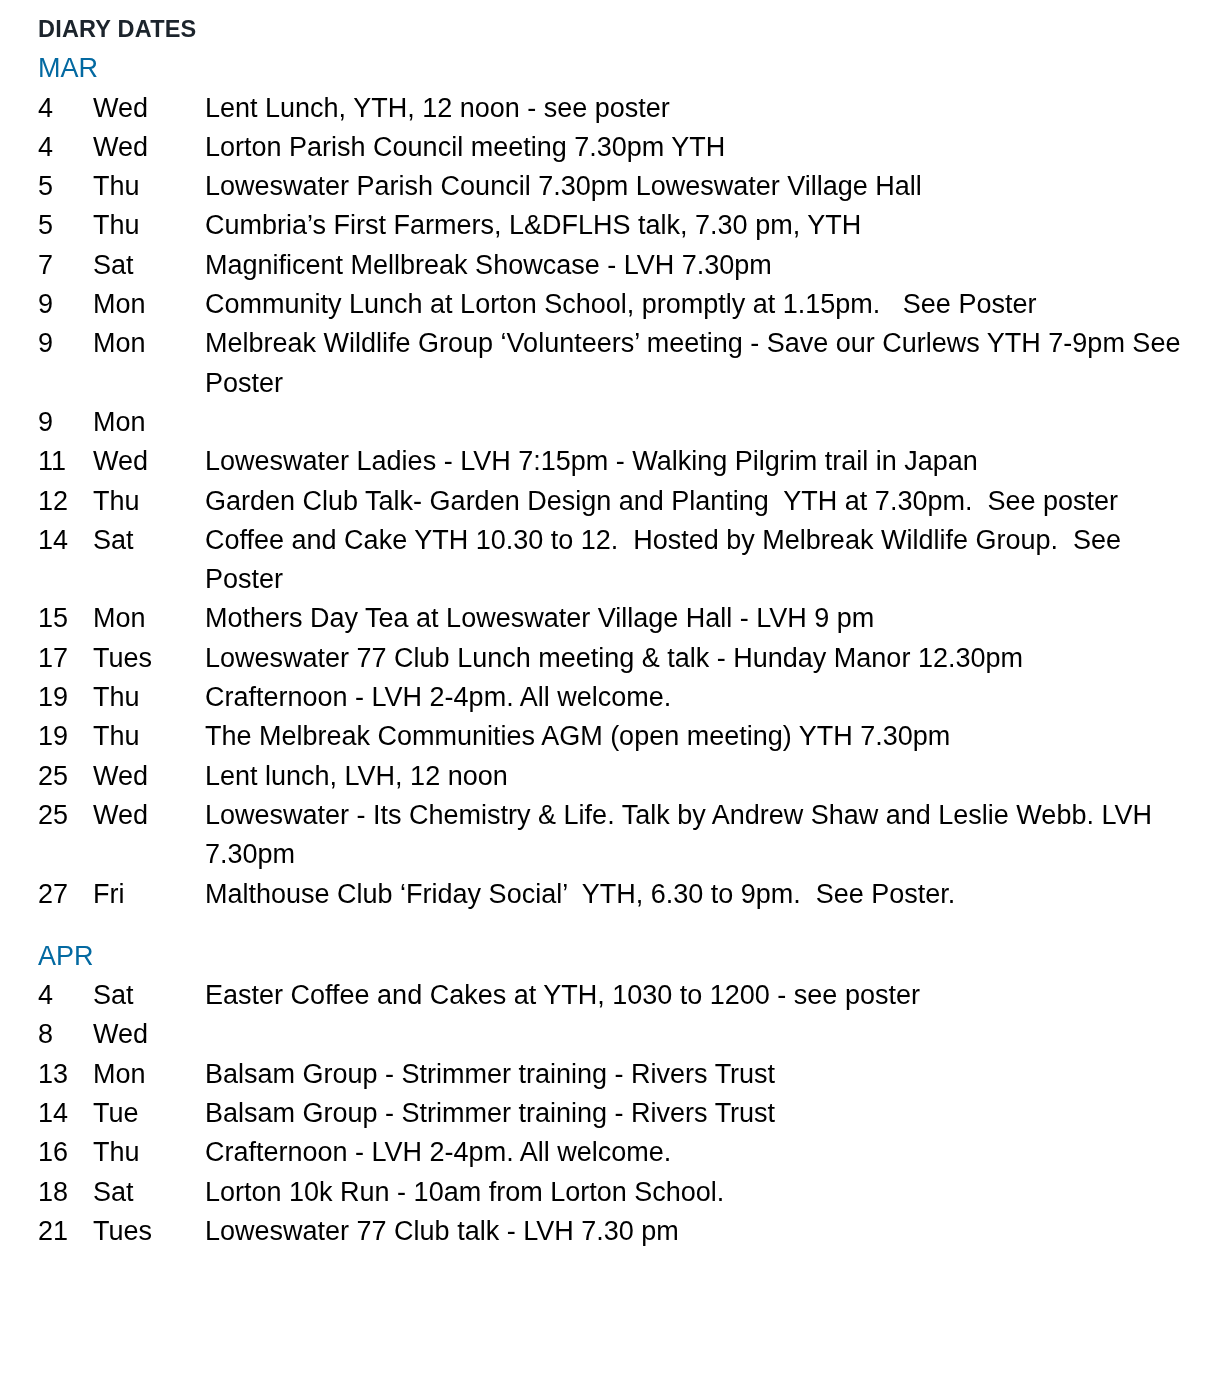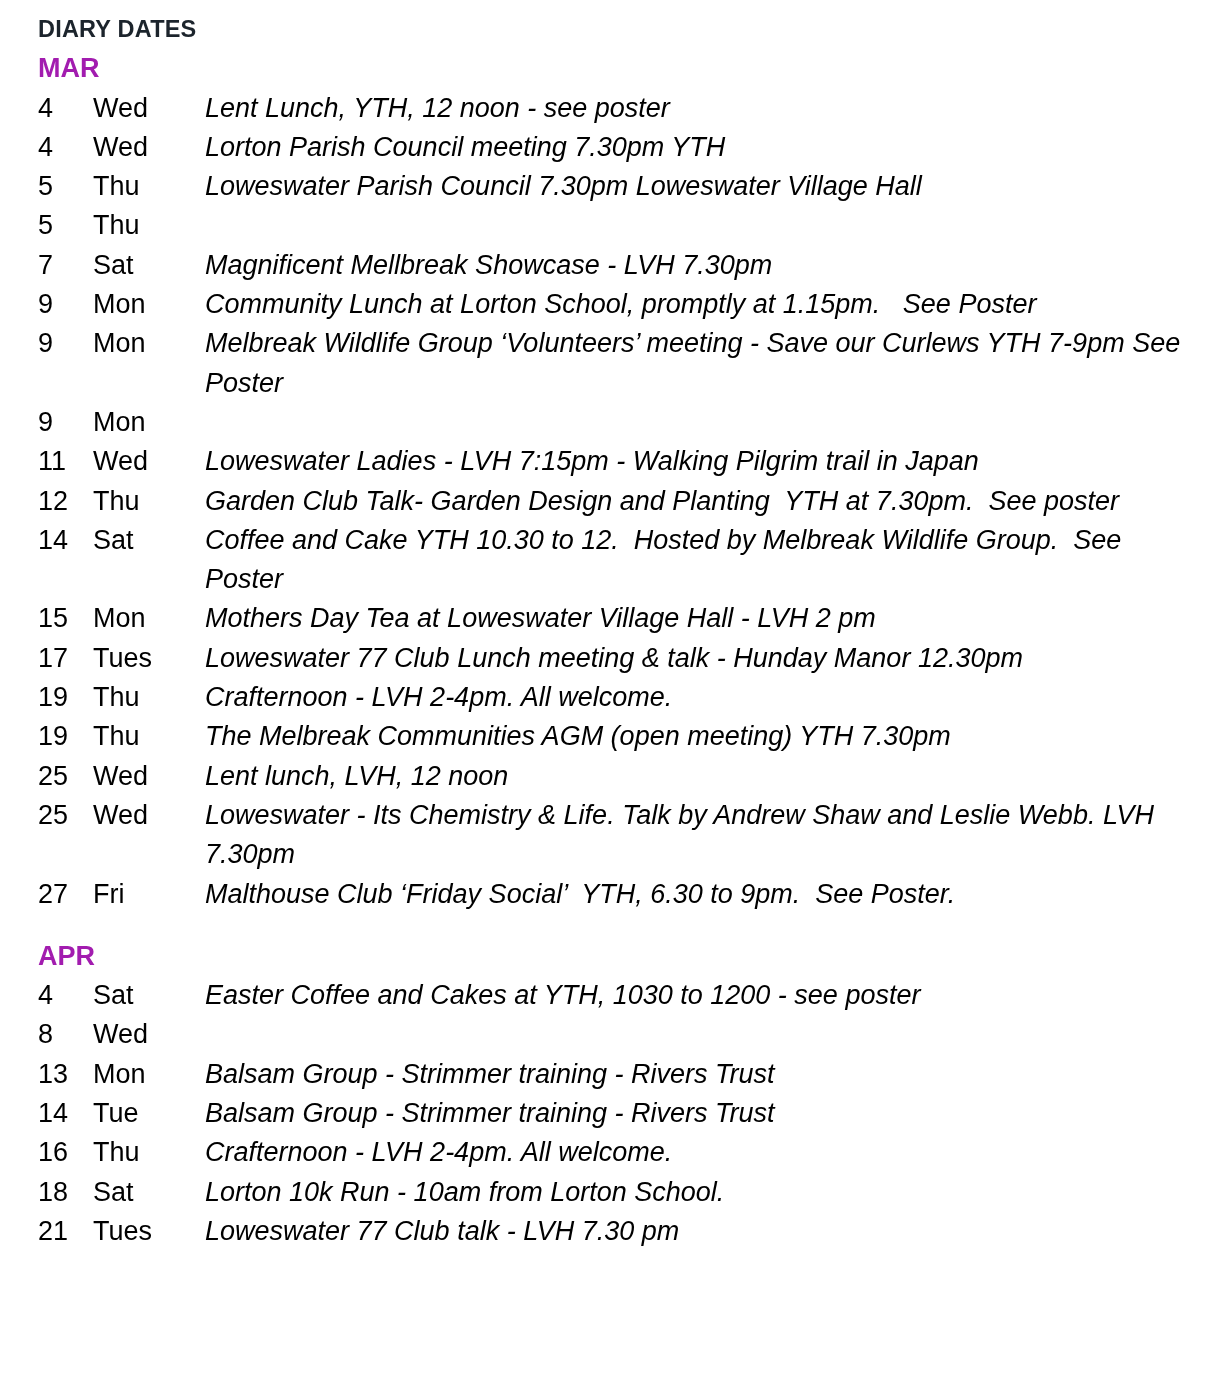--- a/index.html
+++ b/index.html
@@ -20,37 +20,36 @@
     padding: 10px 18px 0 38px;
     overflow: hidden;
   }
   .title {
     font-weight: bold;
     font-size: 23.5px;
     color: #1c242c;
     letter-spacing: 0.2px;
   }
   .month-heading {
-    font-weight: bold;
-    color: #a21caf;
+    font-weight: normal;
+    color: #0369a1;
   }
   .section + .section {
     margin-top: 23px;
   }
   .row {
     display: grid;
     grid-template-columns: 55px 112px 1fr;
     align-items: start;
   }
   .c-date, .c-day {
     white-space: nowrap;
   }
   .c-desc .line {
     white-space: pre;
-    font-style: italic;
   }
 </style>
 </head>
 <body>
 
 <div class="doc">
   <div class="title">DIARY DATES</div>
   <div id="sections-root">
   <div class="section">
     <div class="month-heading">MAR</div>
@@ -75,20 +74,23 @@
     <div class="c-date">5</div>
     <div class="c-day">Thu</div>
     <div class="c-desc">
               <div class="line">Loweswater Parish Council 7.30pm Loweswater Village Hall</div>
             </div>
   </div>
 
   <div class="row">
     <div class="c-date">5</div>
     <div class="c-day">Thu</div>
+    <div class="c-desc">
+              <div class="line">Cumbria’s First Farmers, L&amp;DFLHS talk, 7.30 pm, YTH</div>
+            </div>
   </div>
 
   <div class="row">
     <div class="c-date">7</div>
     <div class="c-day">Sat</div>
     <div class="c-desc">
               <div class="line">Magnificent Mellbreak Showcase - LVH 7.30pm</div>
             </div>
   </div>
 
@@ -138,21 +140,21 @@
     <div class="c-desc">
               <div class="line">Coffee and Cake YTH 10.30 to 12.  Hosted by Melbreak Wildlife Group.  See</div>
               <div class="line">Poster</div>
             </div>
   </div>
 
   <div class="row">
     <div class="c-date">15</div>
     <div class="c-day">Mon</div>
     <div class="c-desc">
-              <div class="line">Mothers Day Tea at Loweswater Village Hall - LVH 2 pm</div>
+              <div class="line">Mothers Day Tea at Loweswater Village Hall - LVH 9 pm</div>
             </div>
   </div>
 
   <div class="row">
     <div class="c-date">17</div>
     <div class="c-day">Tues</div>
     <div class="c-desc">
               <div class="line">Loweswater 77 Club Lunch meeting &amp; talk - Hunday Manor 12.30pm</div>
             </div>
   </div>

